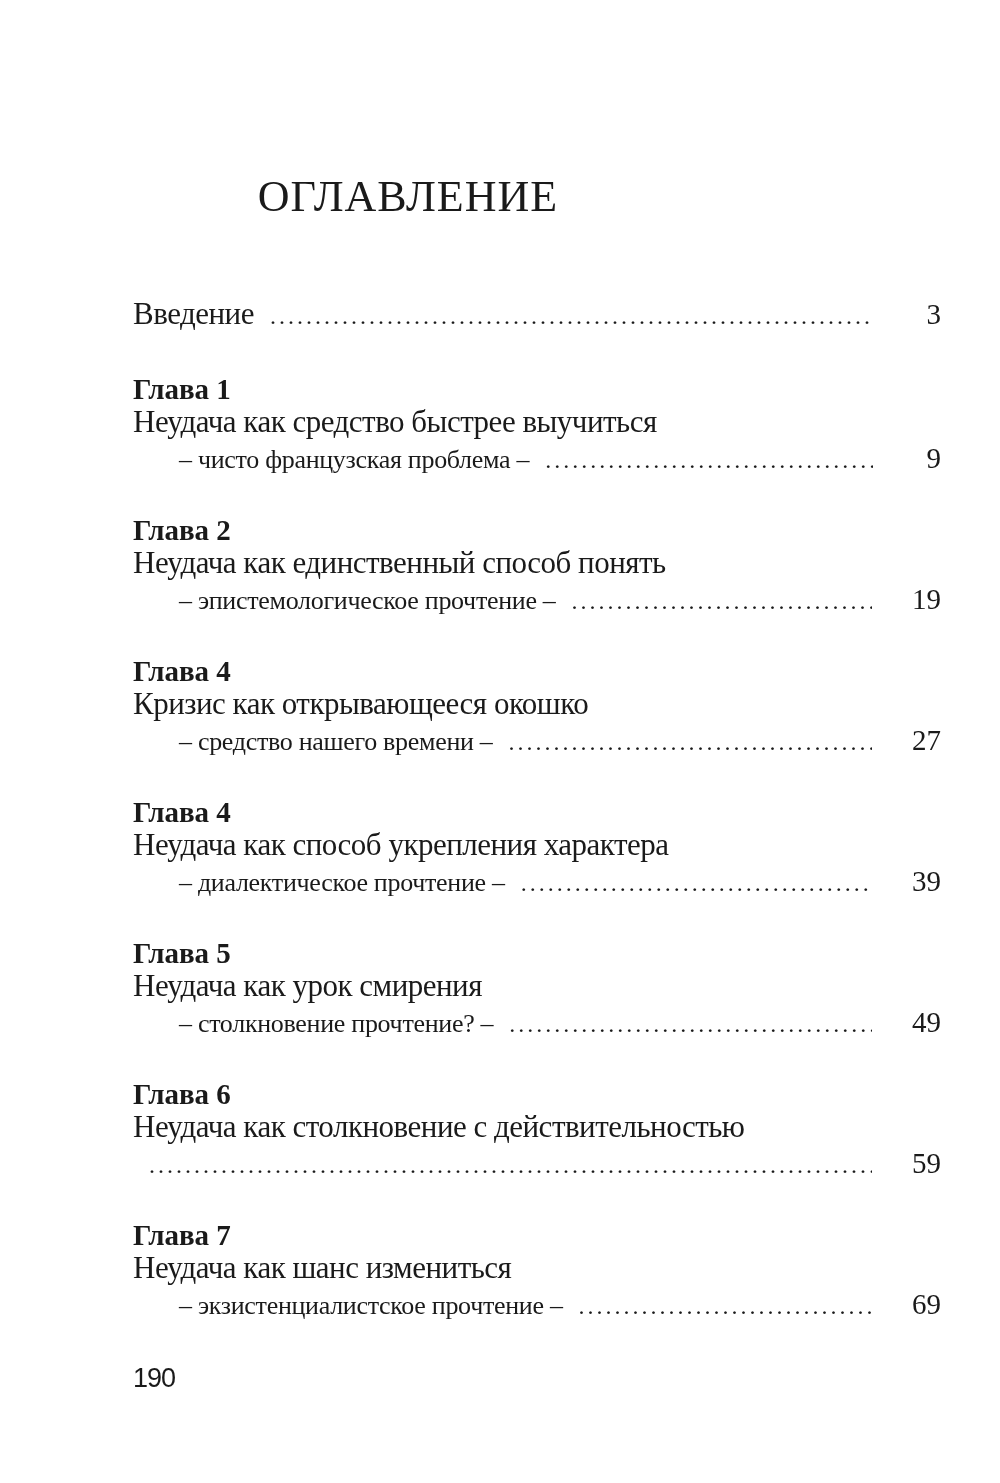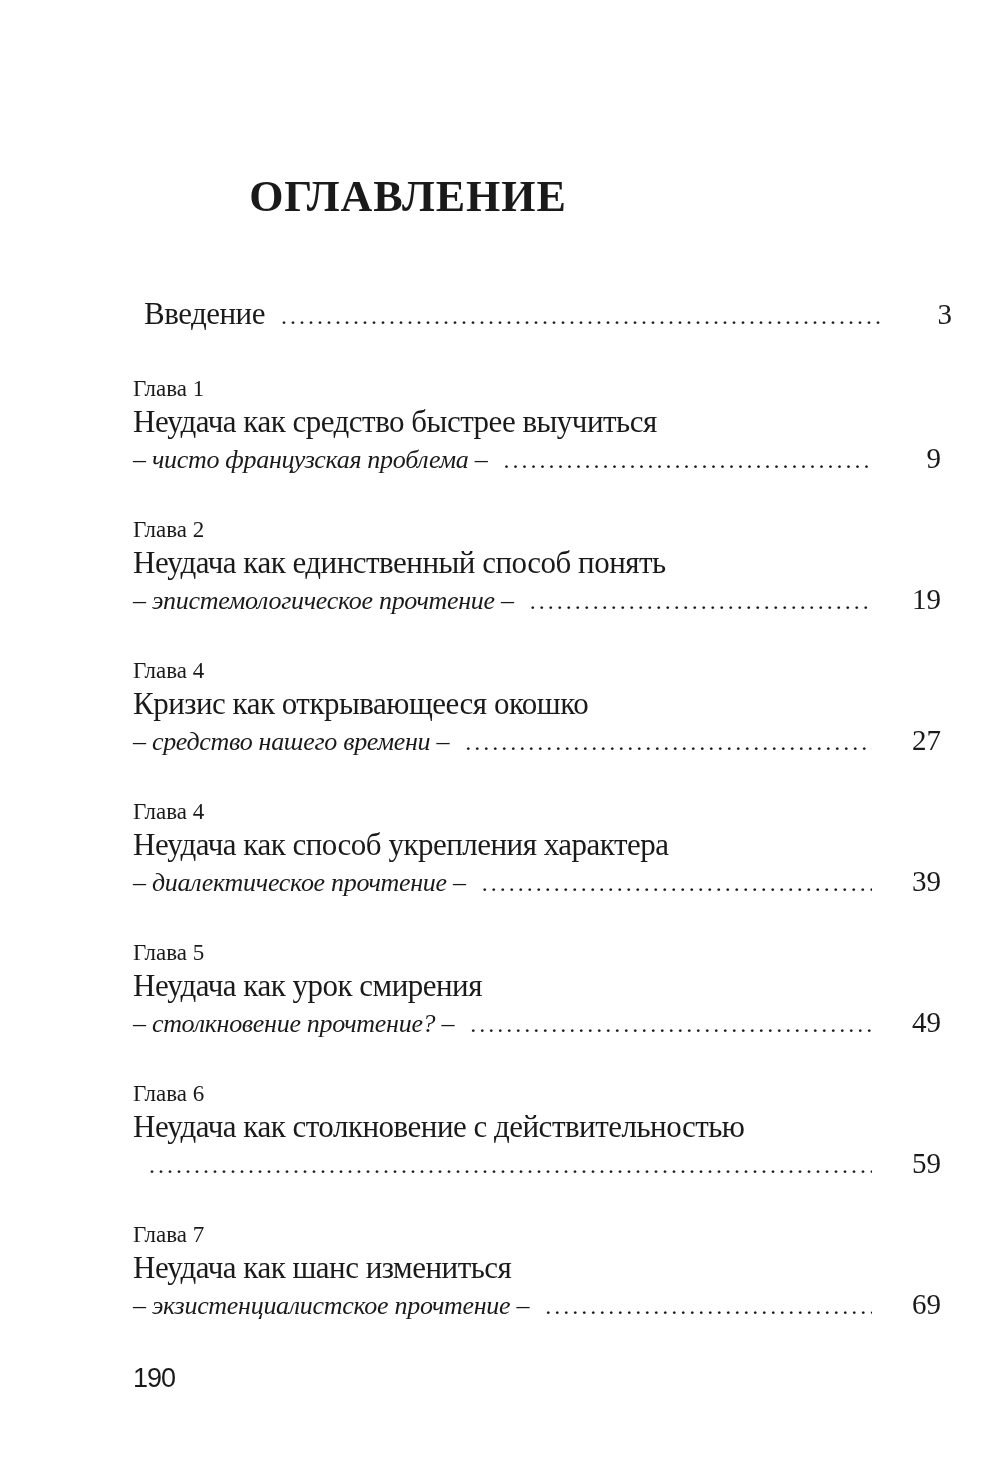--- a/index.html
+++ b/index.html
@@ -15,21 +15,21 @@
       color: #1a1a1a;
       font-family: "Liberation Serif", "DejaVu Serif", serif;
     }
     .page-title {
       position: absolute;
       left: 0;
       width: 816px;
       top: 140px;
       text-align: center;
       font-size: 44px;
-      font-weight: bold;
+      font-weight: normal;
       letter-spacing: 1px;
       line-height: 56px;
     }
     .toc {
       position: absolute;
       left: 133px;
       width: 810px;
       top: 0;
     }
     .toc-line {
@@ -66,22 +66,22 @@
     }
     .chapter {
       position: absolute;
       left: 0;
       width: 810px;
     }
     .chapter-label {
       position: absolute;
       left: 0;
       top: 0;
-      font-size: 23px;
-      font-weight: normal;
+      font-size: 29px;
+      font-weight: bold;
       line-height: 30px;
     }
     .chapter-title {
       position: absolute;
       left: 0;
       top: 28px;
       font-size: 31px;
       line-height: 40px;
       letter-spacing: -0.5px;
       white-space: nowrap;
@@ -91,42 +91,42 @@
       position: absolute;
       left: 0;
       top: 68px;
       width: 810px;
       height: 40px;
       display: flex;
       align-items: baseline;
       white-space: nowrap;
     }
     .sub-text {
-      font-style: italic;
       font-size: 26px;
       letter-spacing: -0.3px;
+      margin-left: 46px;
     }
     .footer-page {
       position: absolute;
       left: 133px;
       top: 1361px;
       font-family: "Liberation Sans", "DejaVu Sans", sans-serif;
       font-size: 27px;
       line-height: 34px;
       letter-spacing: -1px;
     }
   </style>
 </head>
 <body>
 
 <h1 class="page-title">ОГЛАВЛЕНИЕ</h1>
 
 <div class="toc">
 
-  <div class="toc-line" style="top:296px;margin-left:11px;">
+  <div class="toc-line" style="top:296px;">
     <span class="intro-label">Введение</span>
     <span class="leader"></span>
     <span class="page-num">3</span>
   </div>
 
   <div class="chapter" style="top:374px;">
     <div class="chapter-label">Глава 1</div>
     <div class="chapter-title">Неудача как средство быстрее выучиться</div>
     <div class="chapter-sub">
       <span class="sub-text">– чисто французская проблема –</span>

